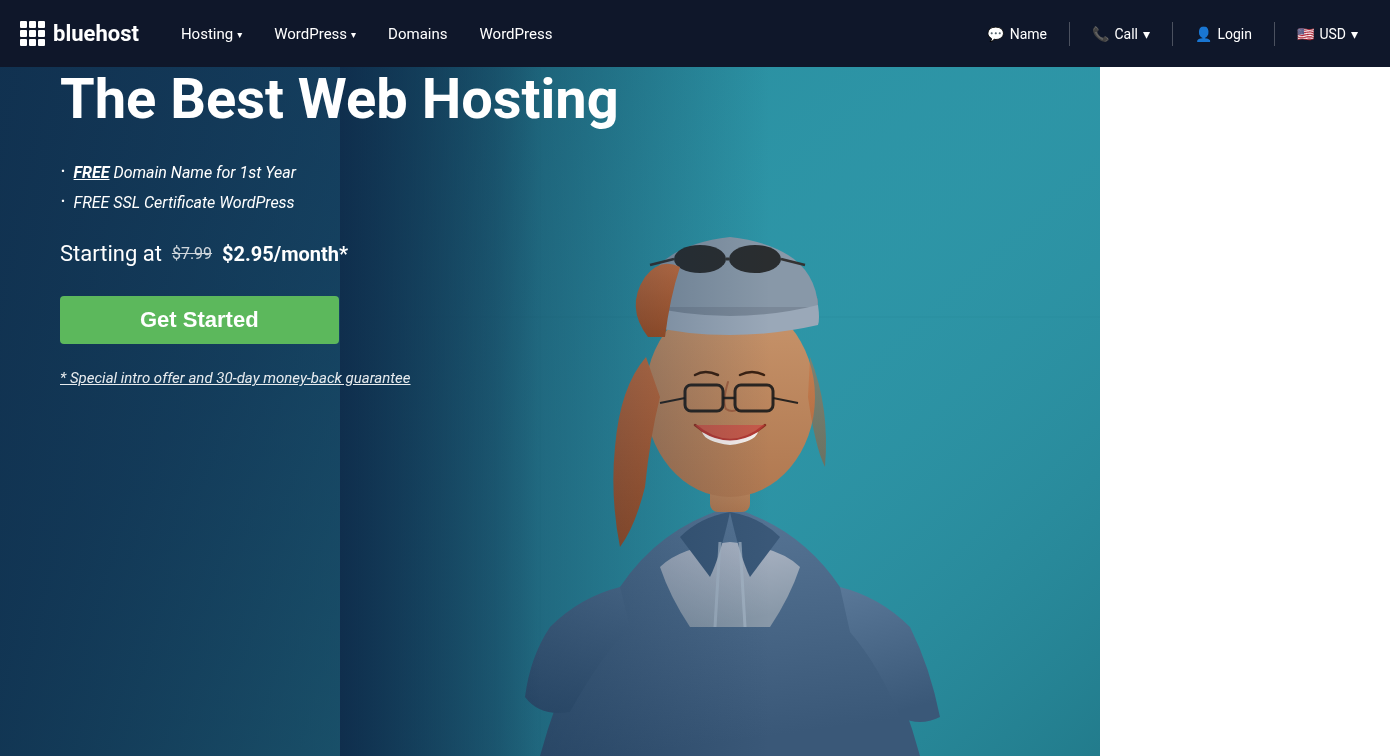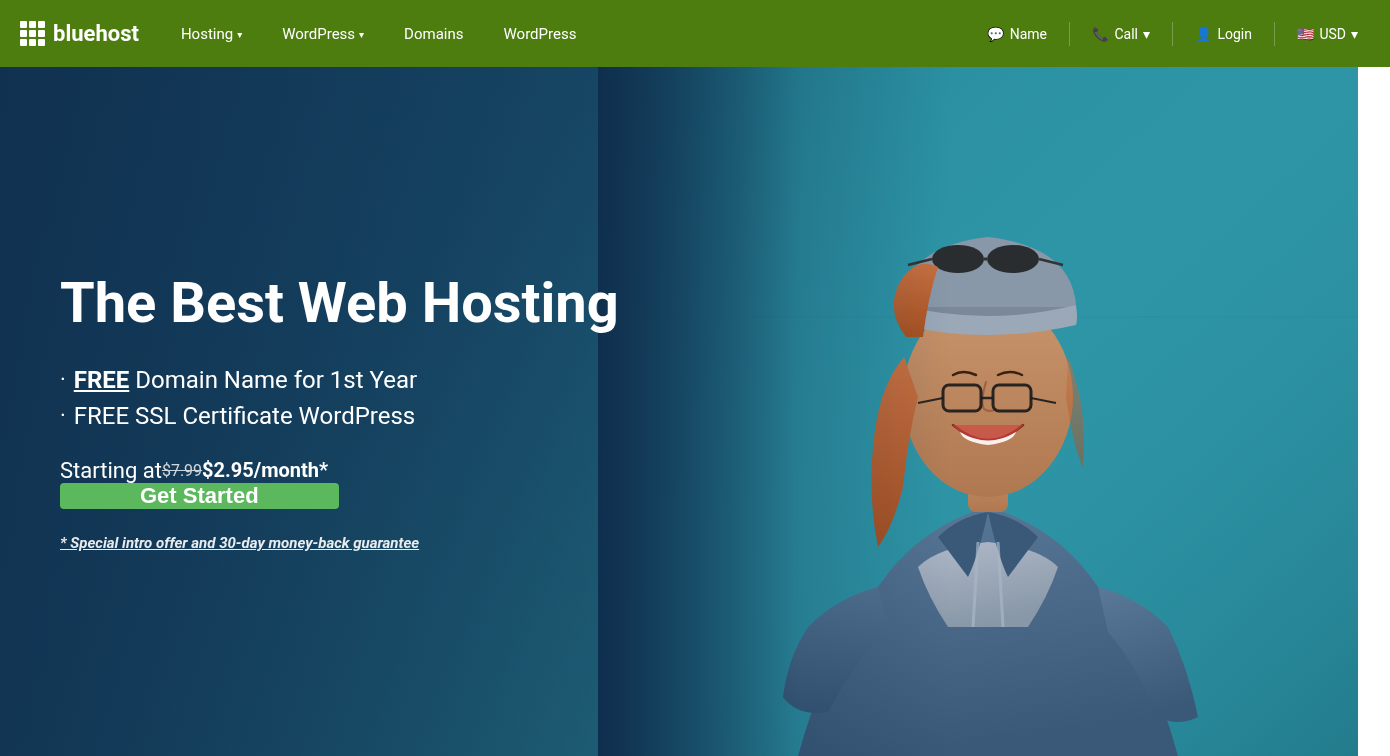--- a/index.html
+++ b/index.html
@@ -1,20 +1,20 @@
 <!DOCTYPE html>
 <html><head>
   <meta charset="utf-8">
   <style>
     * { margin: 0; padding: 0; box-sizing: border-box; }
     body { font-family: -apple-system, BlinkMacSystemFont, 'Segoe UI', Roboto, sans-serif; width: 1390px; height: 756px; overflow: hidden; }
 
     
     .navbar {
-      background: #4d7c0f;
+      background: #0f172a;
       height: 67px;
       display: flex;
       align-items: center;
       padding: 0 20px;
       position: relative;
       z-index: 10;
     }
     .navbar-logo {
       display: flex;
       align-items: center;
@@ -31,21 +31,21 @@
       grid-template-rows: repeat(3, 7px);
       gap: 2px;
     }
     .logo-dot {
       background: white;
       border-radius: 1px;
     }
     .navbar-nav {
       display: flex;
       align-items: center;
-      gap: 16px;
+      gap: 8px;
       flex: 1;
     }
     .nav-item {
       color: white;
       text-decoration: none;
       padding: 8px 12px;
       font-size: 15px;
       display: flex;
       align-items: center;
       gap: 4px;
@@ -77,26 +77,26 @@
     .nav-divider {
       width: 1px;
       height: 24px;
       background: rgba(255,255,255,0.25);
       margin: 0 4px;
     }
 
     
     .hero {
       position: relative;
-      width: 1358px;
+      width: 1100px;
       height: 689px;
       background: linear-gradient(135deg, #1a4a6e 0%, #1e6080 30%, #2a8a9a 60%, #3aaccf 100%);
       overflow: hidden;
       display: flex;
-      align-items: center;
+      align-items: flex-start;
     }
     .hero-bg-overlay {
       position: absolute;
       inset: 0;
       background: linear-gradient(to right, rgba(15,45,75,0.85) 0%, rgba(15,45,75,0.5) 45%, rgba(0,0,0,0) 70%);
       z-index: 1;
     }
     .hero-content {
       position: relative;
       z-index: 2;
@@ -109,73 +109,75 @@
       color: white;
       line-height: 1.15;
       margin-bottom: 30px;
     }
     .hero-features {
       list-style: none;
       margin-bottom: 28px;
     }
     .hero-features li {
       color: white;
-      font-size: 24px;
+      font-size: 16px;
       margin-bottom: 8px;
       display: flex;
       align-items: center;
+      font-style: italic;
     }
     .hero-features li::before {
       content: "·";
       margin-right: 8px;
       font-size: 22px;
       line-height: 1;
     }
     .feature-free {
       text-decoration: underline;
       font-weight: 700;
     }
     .hero-price {
       color: white;
       font-size: 22px;
-      display: flex;
-      align-items: center;
+      margin-bottom: 30px;
+      display: flex;
+      align-items: center;
+      gap: 10px;
       flex-wrap: wrap;
     }
     .price-old {
       text-decoration: line-through;
       opacity: 0.8;
       font-size: 16px;
     }
     .price-new {
       font-size: 20px;
       font-weight: 700;
     }
     .cta-button {
       display: inline-block;
       background: #5cb85c;
       color: white;
       font-size: 22px;
       font-weight: 600;
-      padding: 0 80px;
+      padding: 11px 80px;
       border-radius: 4px;
       text-decoration: none;
       cursor: pointer;
       border: none;
       margin-bottom: 24px;
       transition: background 0.2s;
     }
     .hero-disclaimer {
       color: white;
       font-size: 15px;
       font-style: italic;
       text-decoration: underline;
       opacity: 0.9;
       cursor: pointer;
-      font-weight: bold;
     }
 
     
     .person-container {
       position: absolute;
       right: 0;
       top: 0;
       width: 760px;
       height: 689px;
       z-index: 0;

